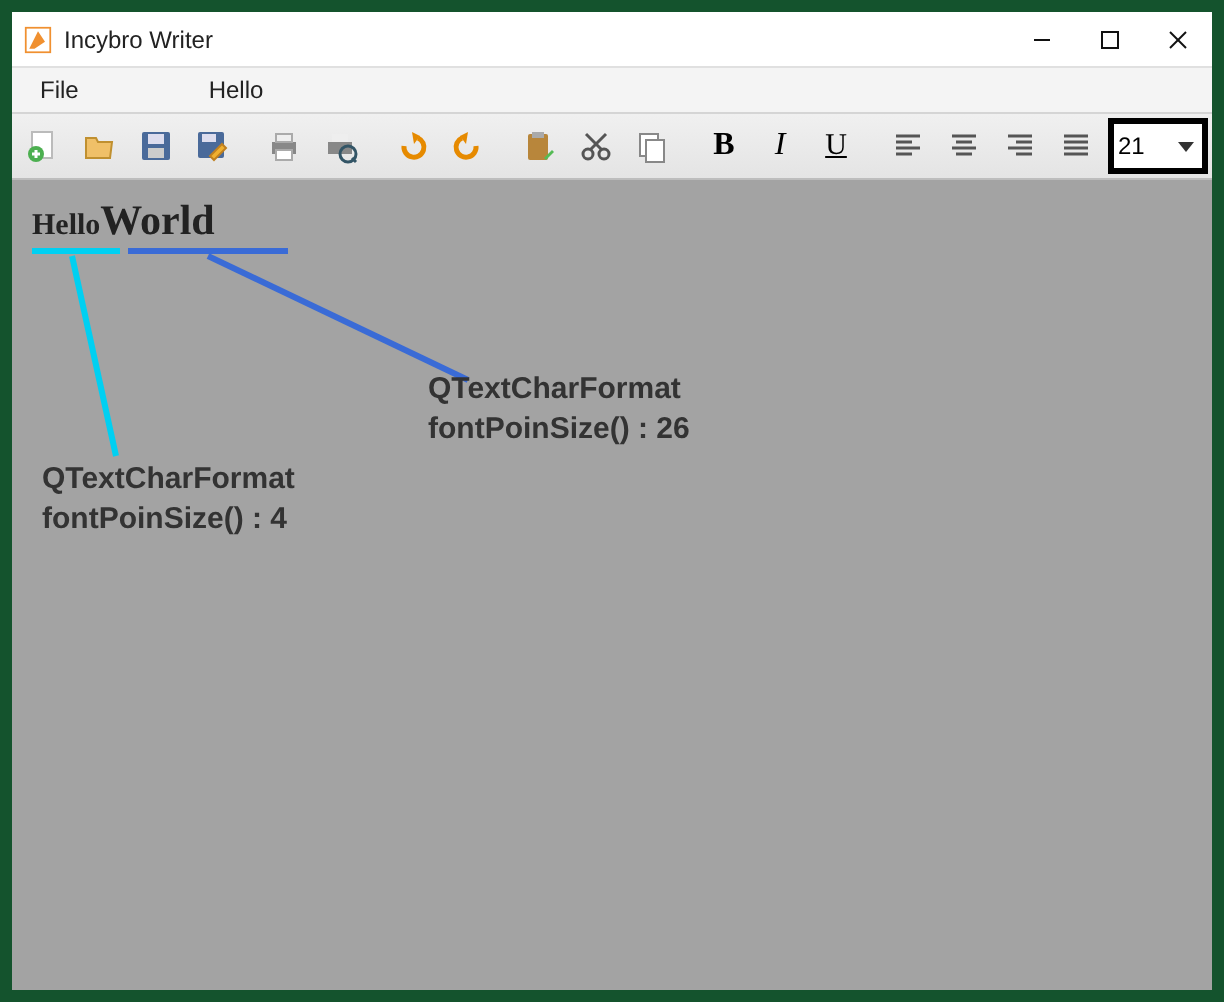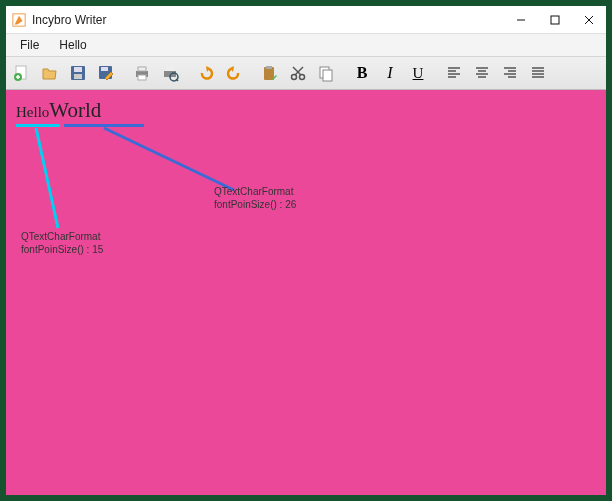--- a/index.html
+++ b/index.html
@@ -3,37 +3,37 @@
   <meta charset="utf-8">
   <style>
     * { margin: 0; padding: 0; box-sizing: border-box; font-family: "Segoe UI", Tahoma, sans-serif; }
     body { width: 612px; height: 501px; background: #fff; overflow: hidden; }
     .window { width: 100%; height: 100%; border: 6px solid #14532d; display: flex; flex-direction: column; }
     .titlebar { height: 28px; background: #fff; display: flex; align-items: center; padding: 0 0 0 6px; border-bottom: 1px solid #e0e0e0; }
     .app-icon { width: 14px; height: 14px; margin-right: 6px; }
     .title-text { font-size: 12px; flex: 1; color: #222; }
     .win-controls { display: flex; height: 100%; }
     .win-btn { width: 34px; height: 100%; display: flex; align-items: center; justify-content: center; font-size: 10px; color: #111; background: transparent; border: none; }
-    .menubar { height: 22px; display: flex; align-items: center; padding: 0 4px; background: #f4f4f4; }
+    .menubar { height: 22px; display: flex; align-items: center; padding: 0 4px; background: #f4f4f4; gap: 45px; }
     .menu-item { font-size: 12px; padding: 2px 10px; color: #222; }
     .toolbar { height: 34px; background: linear-gradient(#f0f0f0, #e4e4e4); border-top: 1px solid #d5d5d5; border-bottom: 1px solid #bdbdbd; display: flex; align-items: center; padding: 1px 2px; }
     .tool-btn { width: 26px; height: 26px; margin: 0 1px; border: 1px solid transparent; border-radius: 2px; display: flex; align-items: center; justify-content: center; background: transparent; }
     .sep { width: 8px; height: 24px; }
     .fontsize-box { margin-left: 2px; width: 50px; height: 28px; border: 3px solid #000; display: flex; align-items: center; padding: 0 2px; background: #fff; }
     .fontsize-box input { width: 28px; border: none; font-size: 12px; outline: none; }
     .fontsize-box .dd { width: 0; height: 0; border-left: 4px solid transparent; border-right: 4px solid transparent; border-top: 5px solid #333; margin-left: auto; margin-right: 2px; }
-    .canvas { flex: 1; position: relative; background: #ec4899; }
+    .canvas { flex: 1; position: relative; background: #a3a3a3; font-weight: bold; }
     .text-editor { position: absolute; left: 10px; top: 8px; }
     .word1 { font-family: "Times New Roman", serif; font-size: 15px; color: #222; }
     .word2 { font-family: "Times New Roman", serif; font-size: 21px; color: #222; }
     .underline { position: absolute; height: 3px; }
     .u1 { left: 10px; top: 34px; width: 44px; background: #00d0f2; }
     .u2 { left: 58px; top: 34px; width: 80px; background: #3a6bd6; }
     svg.annot { position: absolute; pointer-events: none; }
-    .annotation { position: absolute; font-family: Arial, sans-serif; font-size: 10px; color: #333; text-align: left; line-height: 1.3; }
+    .annotation { position: absolute; font-family: Arial, sans-serif; font-size: 15px; color: #333; text-align: left; line-height: 1.3; }
     .bold-text { font-weight: bold; font-family: "Times New Roman", serif; font-size: 16px; }
     .italic-text { font-style: italic; font-family: "Times New Roman", serif; font-size: 16px; }
     .under-text { text-decoration: underline; font-family: "Times New Roman", serif; font-size: 15px; }
   </style>
 </head>
 <body>
 
 <div class="window">
 
   <div class="titlebar">
@@ -182,38 +182,42 @@
         </svg>
       </button>
     <button class="tool-btn">
         <svg width="16" height="16">
           <line x1="2" y1="3" x2="14" y2="3" stroke="#555" stroke-width="1.5"></line>
           <line x1="2" y1="6" x2="14" y2="6" stroke="#555" stroke-width="1.5"></line>
           <line x1="2" y1="9" x2="14" y2="9" stroke="#555" stroke-width="1.5"></line>
           <line x1="2" y1="12" x2="14" y2="12" stroke="#555" stroke-width="1.5"></line>
         </svg>
       </button>
+    <div class="fontsize-box">
+      <input type="text" value="21" style="">
+      <div class="dd"></div>
+    </div>
   </div>
 
   <div class="canvas">
     <div class="text-editor">
       <span class="word1">Hello</span><span class="word2">World</span>
     </div>
     <div class="underline u1"></div>
     <div class="underline u2"></div>
 
     <svg class="annot" style="left:0;top:0" width="230" height="190">
       <line x1="30" y1="38" x2="52" y2="138" stroke="#00d0f2" stroke-width="3"></line>
     </svg>
     <svg class="annot" style="left:0;top:0" width="300" height="170">
       <line x1="98" y1="38" x2="228" y2="100" stroke="#3a6bd6" stroke-width="3"></line>
     </svg>
 
     <div class="annotation" style="left:15px; top:140px;">
       <div>QTextCharFormat</div>
-      <div>fontPoinSize() : 15</div>
+      <div>fontPoinSize() : 4</div>
     </div>
     <div class="annotation" style="left:208px; top:95px;">
       <div>QTextCharFormat</div>
       <div>fontPoinSize() : 26</div>
     </div>
   </div>
 </div>
 
 </body></html>

